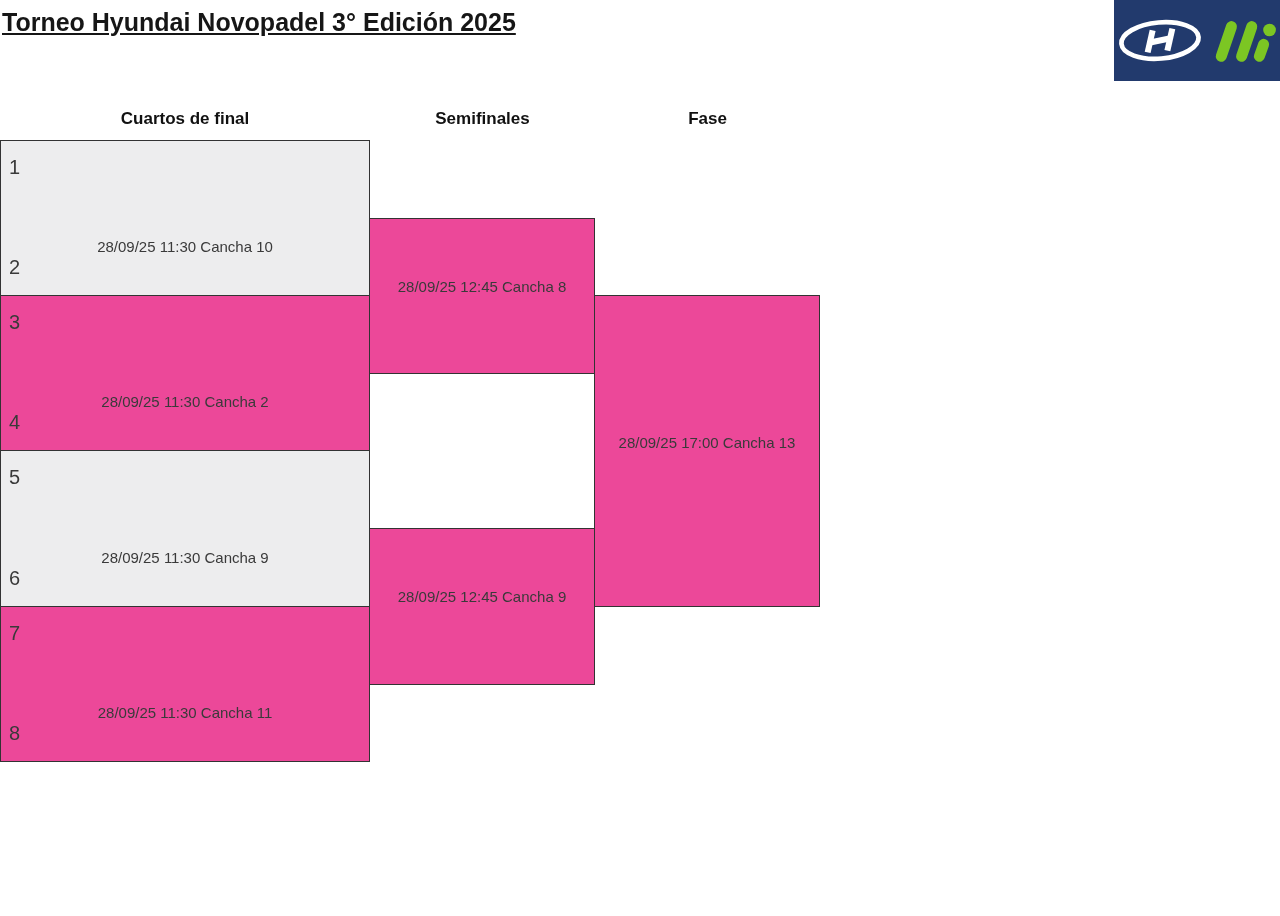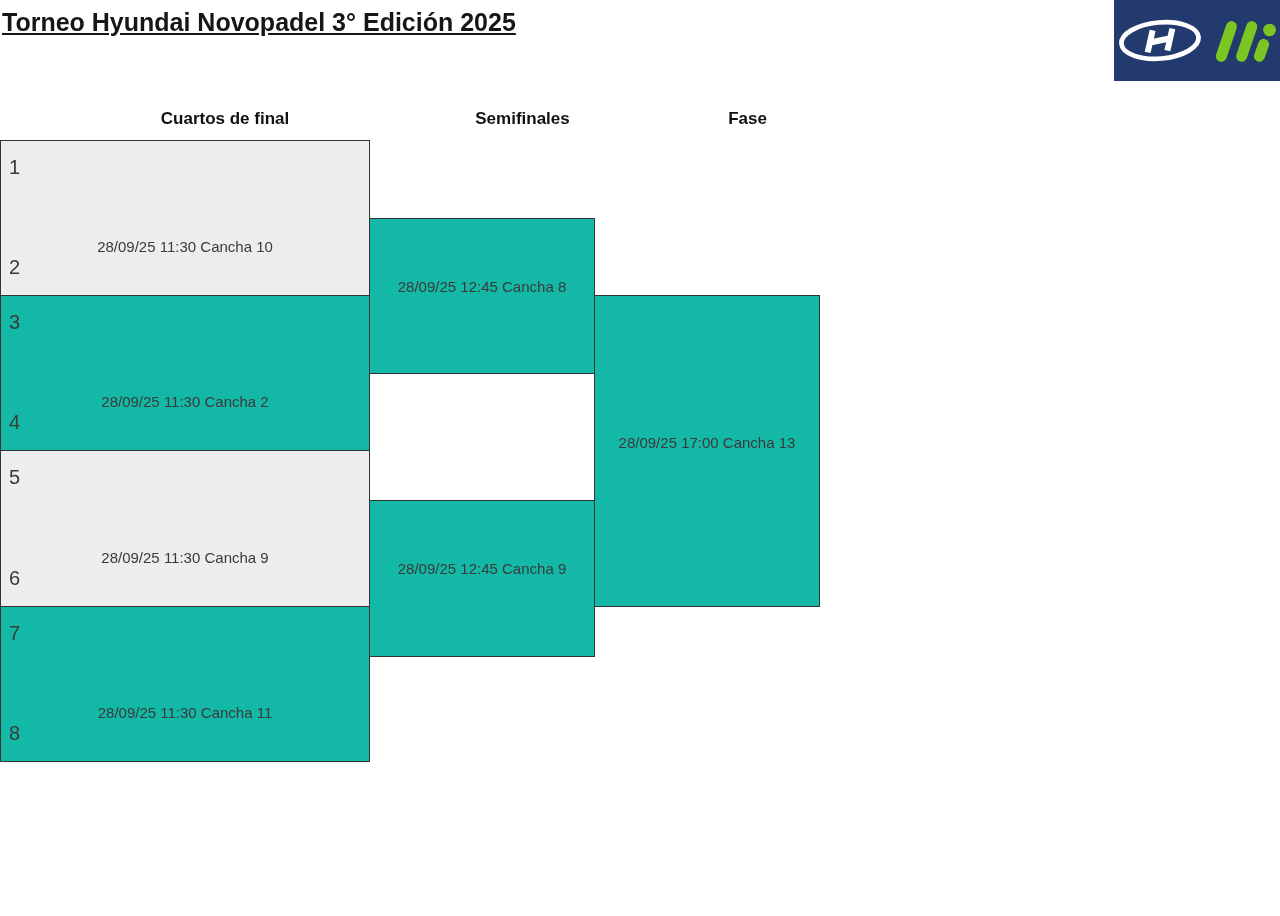--- a/index.html
+++ b/index.html
@@ -20,28 +20,28 @@
   .banner{
     position:absolute;left:1114px;top:0;width:166px;height:81px;
     background:#223a6d;
     display:flex;align-items:center;justify-content:center;gap:9px;
   }
   .banner svg{display:block;}
   
   .col-header{
     position:absolute;top:109px;
     font-size:17px;font-weight:bold;color:#111111;
-    text-align:center;line-height:20px;padding-left:40px;
+    text-align:center;line-height:20px;
   }
   
   .match{
     position:absolute;
     box-sizing:border-box;
     border:1px solid #333333;
-    background:#14b8a6;
+    background:#ec4899;
   }
   .match.shaded{background:#ededee;}
   .schedule{
     position:absolute;left:50%;transform:translateX(-50%);
     font-size:15px;line-height:24px;color:#3a3a3a;
     white-space:nowrap;
     margin-top:29px;
   }
   .schedule.mid{top:calc(50% - 12px);}
   .seed{
@@ -106,21 +106,21 @@
   <div class="match" style="left:0;top:606px;width:370px;height:156px;">
     <span class="seed top">7</span>
     <span class="schedule mid">28/09/25 11:30 Cancha 11</span>
     <span class="seed bottom">8</span>
   </div>
 
   <div class="match" style="left:369px;top:218px;width:226px;height:156px;">
     <span class="schedule" style="top:27px;">28/09/25 12:45 Cancha 8</span>
   </div>
 
-  <div class="match" style="left:369px;top:500px;width:226px;height:157px;">
+  <div class="match" style="left:369px;top:528px;width:226px;height:157px;">
     <span class="schedule" style="top:27px;">28/09/25 12:45 Cancha 9</span>
   </div>
 
   <div class="match" style="left:594px;top:295px;width:226px;height:312px;text-align:right;">
     <span class="schedule" style="top:106px;">28/09/25 17:00 Cancha 13</span>
   </div>
 
 </div>
 
 </body></html>

